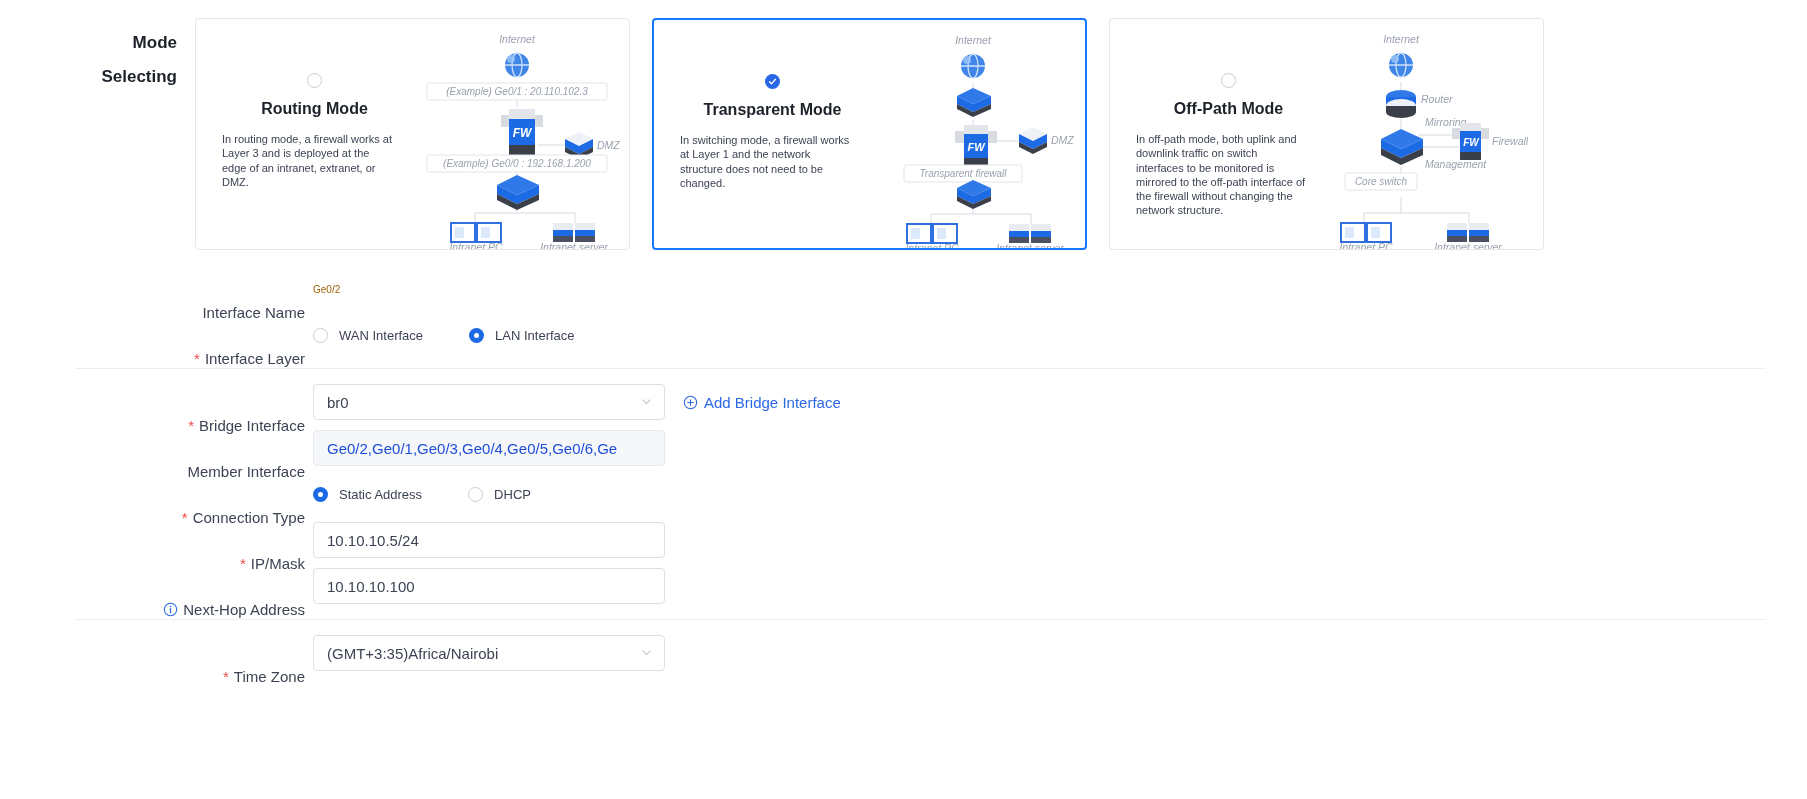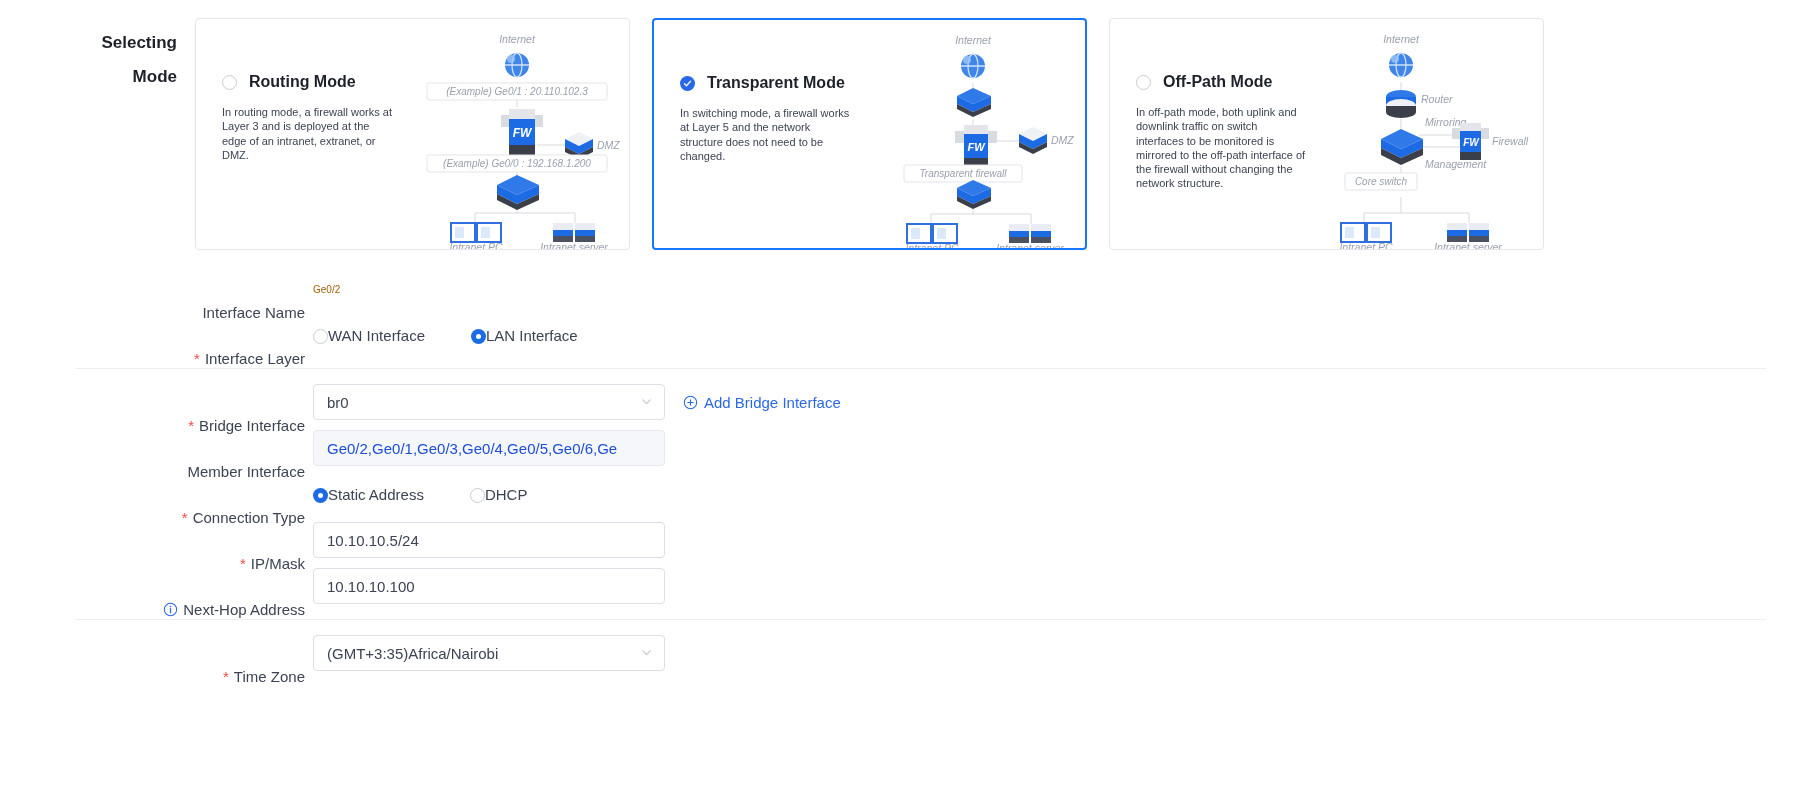--- a/index.html
+++ b/index.html
@@ -28,21 +28,21 @@
     position: relative;
     width: 435px; height: 232px;
     border: 1px solid #e5e6eb; border-radius: 4px;
     background: #ffffff;
     overflow: hidden;
   }
   .mode-card.selected { border: 2px solid #1677ff; }
   .card-left {
     position: absolute; left: 26px; top: 54px; width: 185px;
   }
-  .card-head { display: flex; align-items: center; gap: 12px; }
+  .card-head { display: flex; align-items: center; gap: 12px; flex-direction: column; }
   .radio {
     width: 15px; height: 15px; border-radius: 50%;
     border: 1px solid #c9cdd4; background: #fff; flex: none;
   }
   .radio.checked {
     border: none; background: #2767e8;
     display: flex; align-items: center; justify-content: center;
   }
   .radio.checked svg { display:block; }
   .card-title { font-size: 16px; font-weight: bold; color: #1d2129; white-space: nowrap; }
@@ -77,22 +77,22 @@
   .input.disabled {
     background: #f5f7fa; border-color: #e6e9ef; color: #1d4ed8;
   }
   .chev { color: #bfc4cd; }
   .link {
     margin-left: 18px; display: flex; align-items: center; gap: 6px;
     color: #2b68e4; font-size: 15px; cursor: pointer; white-space: nowrap;
   }
   .radio-group { display: flex; align-items: center; }
   .radio-opt {
-    display: flex; align-items: flex-end; margin-right: 46px;
-    font-size: 15px; color: #3c4353; cursor: pointer; white-space: nowrap;
+    display: flex; align-items: flex-start; gap: 11px; margin-right: 46px;
+    font-size: 13px; color: #3c4353; cursor: pointer; white-space: nowrap;
   }
   .rdot {
     width: 15px; height: 15px; border-radius: 50%;
     border: 1px solid #c9cdd4; background:#fff; flex:none;
   }
   .rdot.on {
     border: none; background: #1c6ae4;
     display:flex; align-items:center; justify-content:center;
   }
   .rdot.on::after {
@@ -104,22 +104,22 @@
   .dbox  { fill: #ffffff; stroke: #e3e5e9; }
   .dline { stroke: #d6d9df; stroke-width: 1; }
 </style>
 </head>
 <body>
 
 <div class="page">
 
   <div class="mode-row">
     <div class="mode-label">
+      <span>Mode</span>
       <span>Selecting</span>
-      <span>Mode</span>
     </div>
 
     <div class="cards">
 
       <div class="mode-card">
         <div class="card-left">
           <div class="card-head">
             <span class="radio"></span>
             <span class="card-title">Routing Mode</span>
           </div>
@@ -199,21 +199,21 @@
       <div class="mode-card selected">
         <div class="card-left">
           <div class="card-head">
             <span class="radio checked">
               <svg width="9" height="9" viewBox="0 0 12 12">
                   <path d="M2 6.3 L4.7 9 L10 3" fill="none" stroke="#fff" stroke-width="1.6" stroke-linecap="round" stroke-linejoin="round"></path>
                 </svg>
             </span>
             <span class="card-title">Transparent Mode</span>
           </div>
-          <div class="card-desc">In switching mode, a firewall works at Layer 5 and the network structure does not need to be changed.</div>
+          <div class="card-desc">In switching mode, a firewall works at Layer 1 and the network structure does not need to be changed.</div>
         </div>
         <div class="diagram">
           <svg width="220" height="218" viewBox="0 0 220 218">
             <line class="dline" x1="112" y1="55" x2="112" y2="64"></line>
             <line class="dline" x1="112" y1="92" x2="112" y2="100"></line>
             <line class="dline" x1="112" y1="130" x2="112" y2="148"></line>
             <line class="dline" x1="132" y1="113" x2="158" y2="113"></line>
             <line class="dline" x1="112" y1="172" x2="112" y2="186"></line>
             <line class="dline" x1="70" y1="186" x2="170" y2="186"></line>
             <line class="dline" x1="70" y1="186" x2="70" y2="196"></line>

